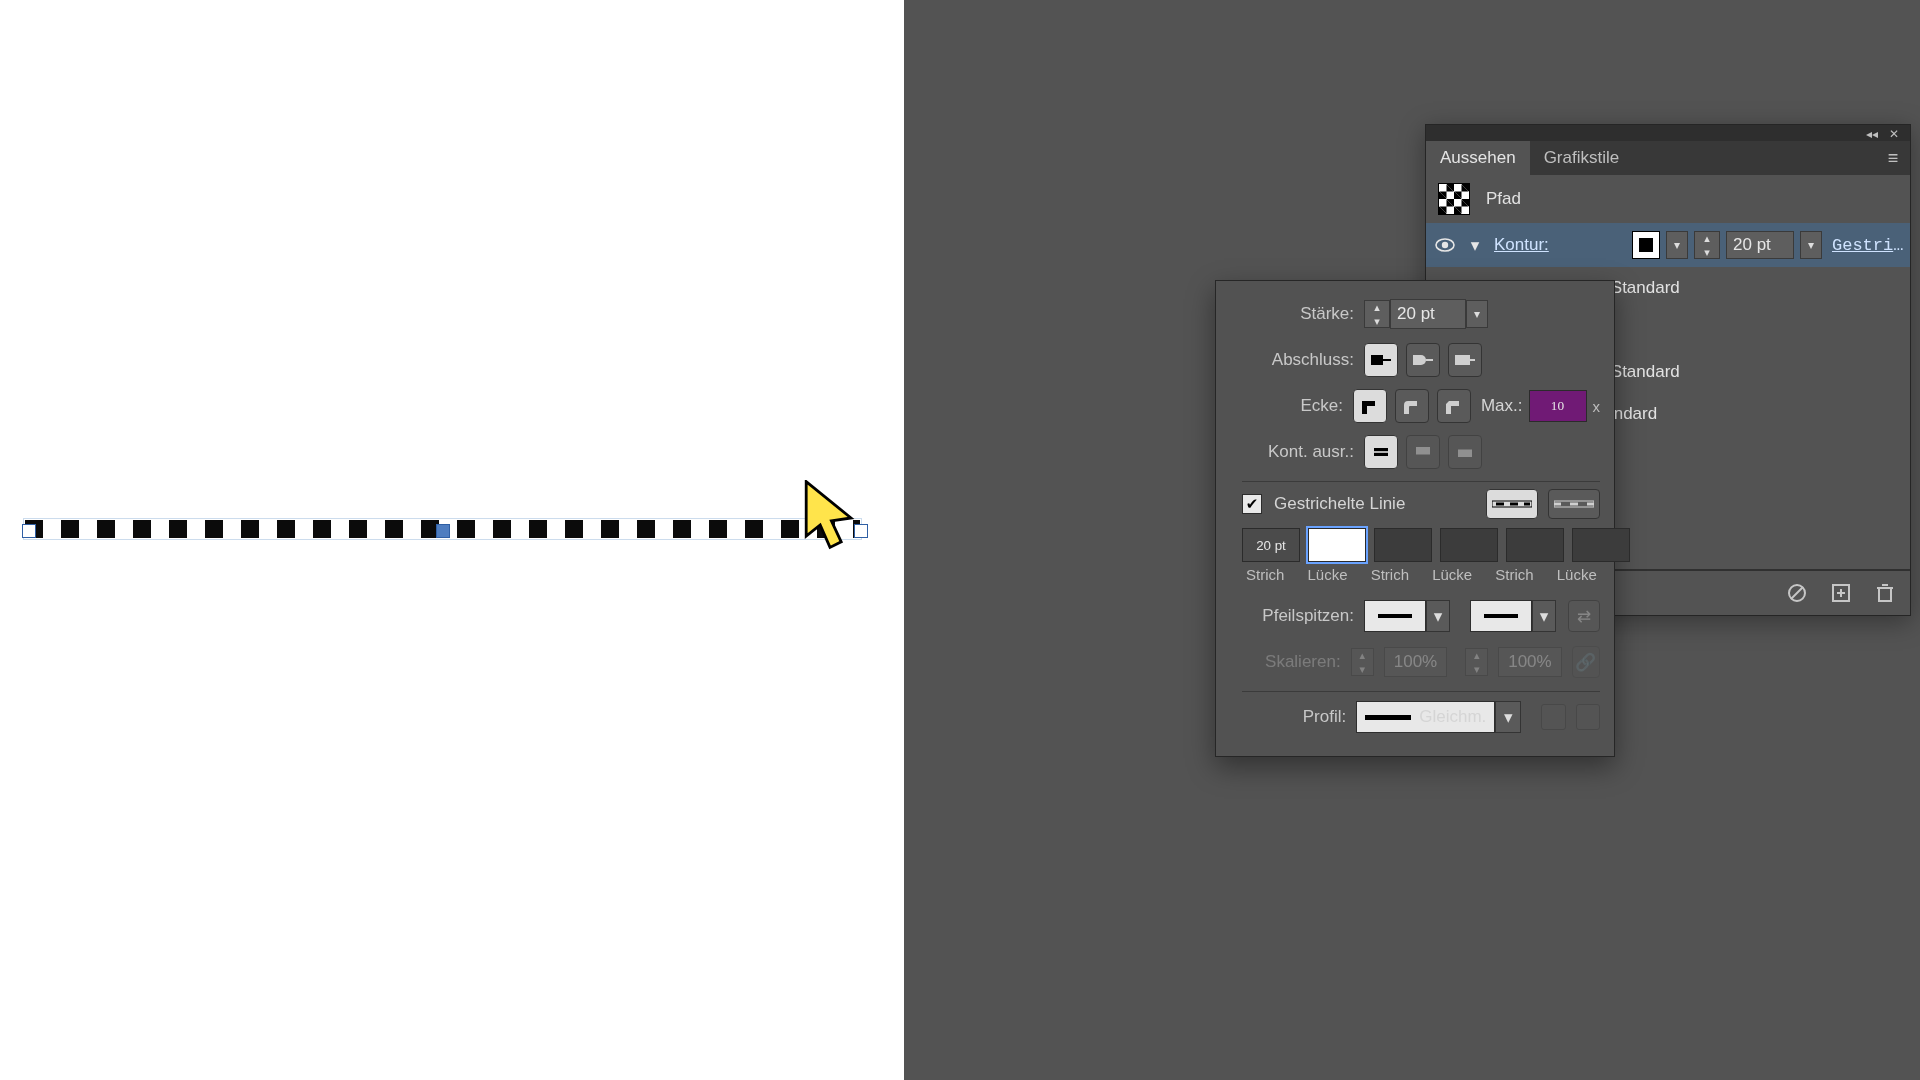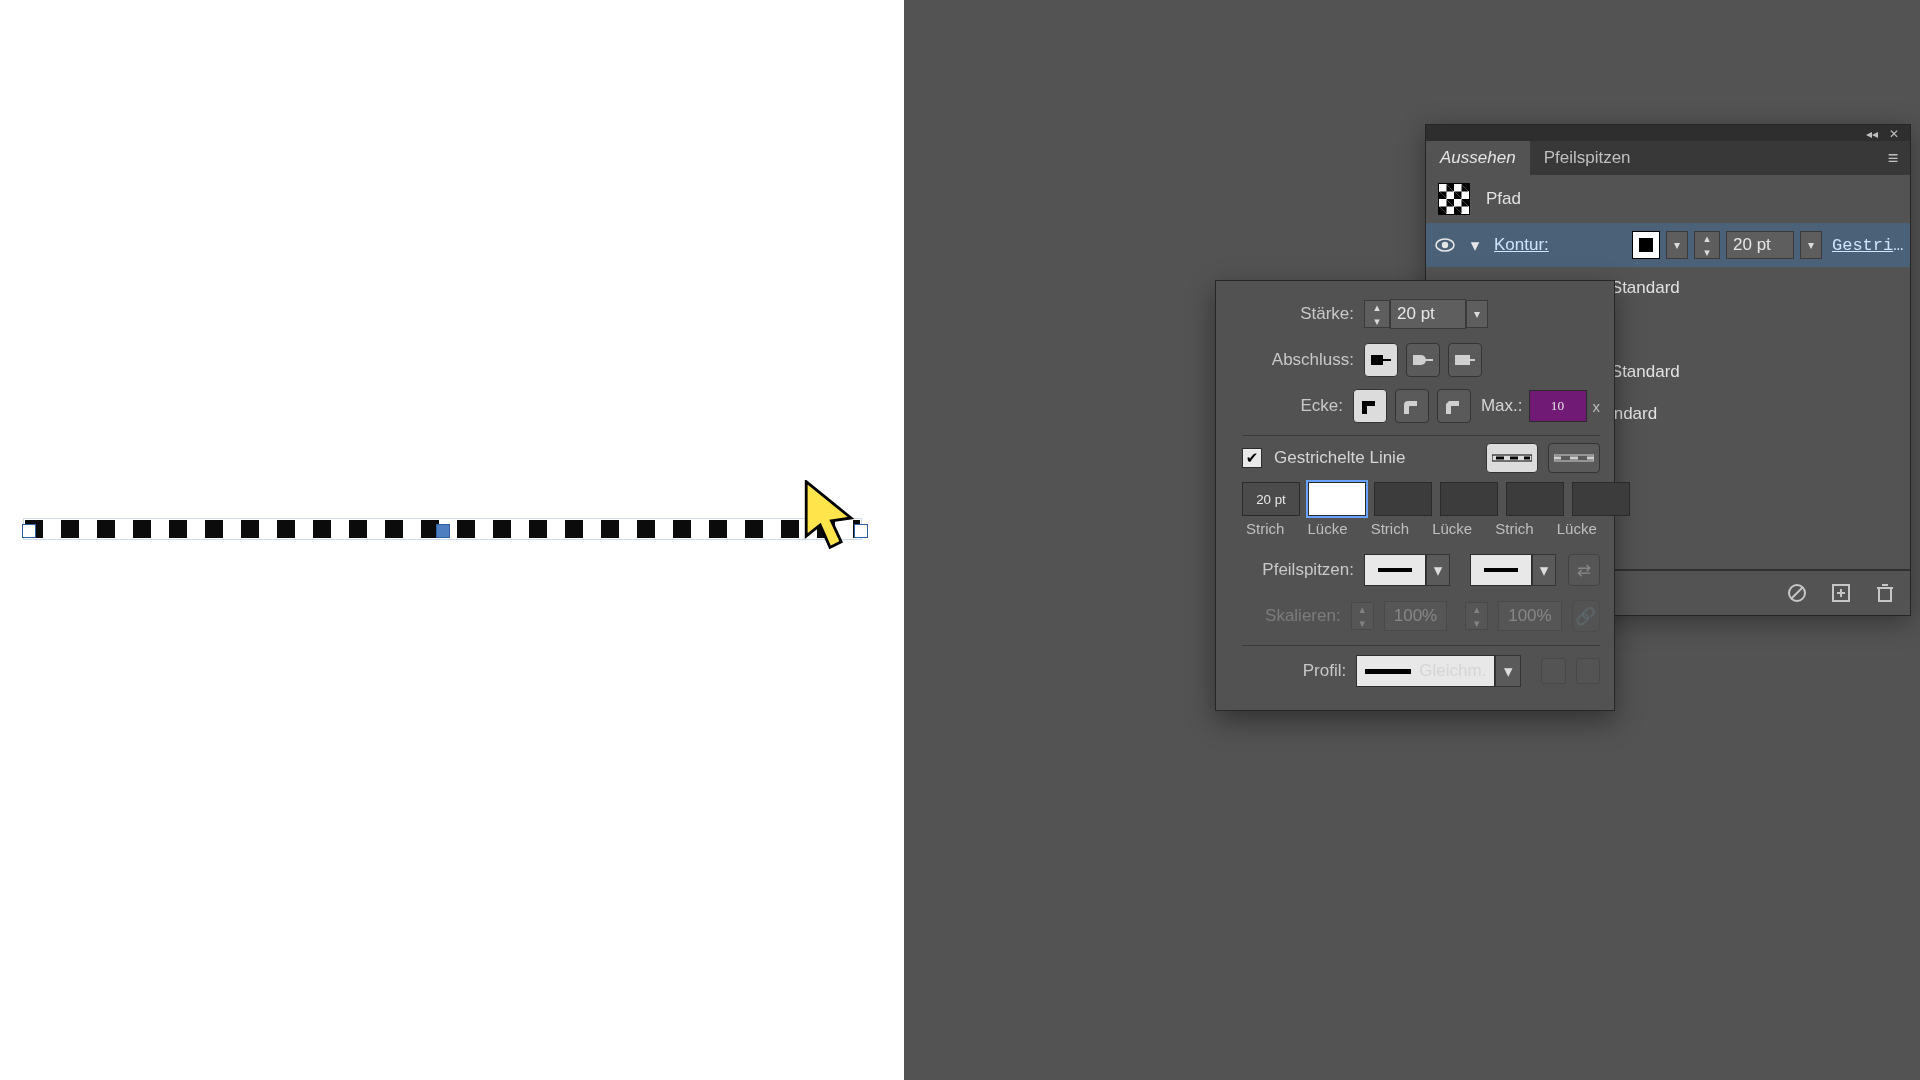--- a/index.html
+++ b/index.html
@@ -125,21 +125,20 @@
   .tab {
     padding: 0 14px;
     line-height: 34px;
     color: #bfbfbf;
     cursor: pointer;
     font-size: 17px;
   }
   .tab.active {
     background: #535353;
     color: #e4e4e4;
-    font-style: italic;
   }
   .tab-menu {
     margin-left: auto;
     width: 34px;
     display:flex;
     align-items:center;
     justify-content:center;
     color:#c0c0c0;
     font-size:18px;
     cursor:pointer;
@@ -357,21 +356,21 @@
 
 <div class="dark-area"></div>
 
 <div class="appearance-dock">
   <div class="dock-title-strip">
     <div class="mini-btn collapse">◂◂</div>
     <div class="mini-btn close">✕</div>
   </div>
   <div class="tabs-row">
     <div class="tab active">Aussehen</div>
-    <div class="tab">Pfeilspitzen</div>
+    <div class="tab">Grafikstile</div>
     <div class="tab-menu">≡</div>
   </div>
 
   <div class="obj-row">
     <span class="obj-thumb"></span>
     <span class="obj-name">Pfad</span>
   </div>
 
   <div class="stroke-row">
     <span class="eye">
@@ -498,20 +497,43 @@
           </svg>
       </div>
     </div>
     <span style="margin-left:auto; display:flex; align-items:center; gap:6px;">
       <span>Max.:</span>
       <input class="small-in" value="10" style="">
       <span class="times">x</span>
     </span>
   </div>
 
+  <div class="sp-row">
+    <span class="sp-label">Kont. ausr.:</span>
+    <div class="bgroup">
+      <div class="sq-btn active">
+        <svg width="18" height="18" viewBox="0 0 18 18">
+            <rect x="2" y="5" width="14" height="8" fill="#000"></rect>
+            <line x1="2" y1="9" x2="16" y2="9" stroke="#fff" stroke-width="1.4"></line>
+          </svg>
+      </div>
+      <div class="sq-btn" style="opacity:.5">
+        <svg width="18" height="18" viewBox="0 0 18 18">
+            <rect x="2" y="4" width="14" height="7" fill="#cfcfcf"></rect>
+            <line x1="2" y1="11" x2="16" y2="11" stroke="#cfcfcf"></line>
+          </svg>
+      </div>
+      <div class="sq-btn" style="opacity:.5">
+        <svg width="18" height="18" viewBox="0 0 18 18">
+            <rect x="2" y="7" width="14" height="7" fill="#cfcfcf"></rect>
+            <line x1="2" y1="7" x2="16" y2="7" stroke="#cfcfcf"></line>
+          </svg>
+      </div>
+    </div>
+  </div>
 
   <div class="sep"></div>
 
   <div class="dash-row1">
     <span class="chk">✔</span>
     <span>Gestrichelte Linie</span>
     <div class="dash-pair-group">
       <div class="dash-mode-btn active">
         <svg width="40" height="14" viewBox="0 0 40 14">
             <rect x="0" y="4" width="40" height="6" fill="none" stroke="#000" stroke-width="1"></rect>

